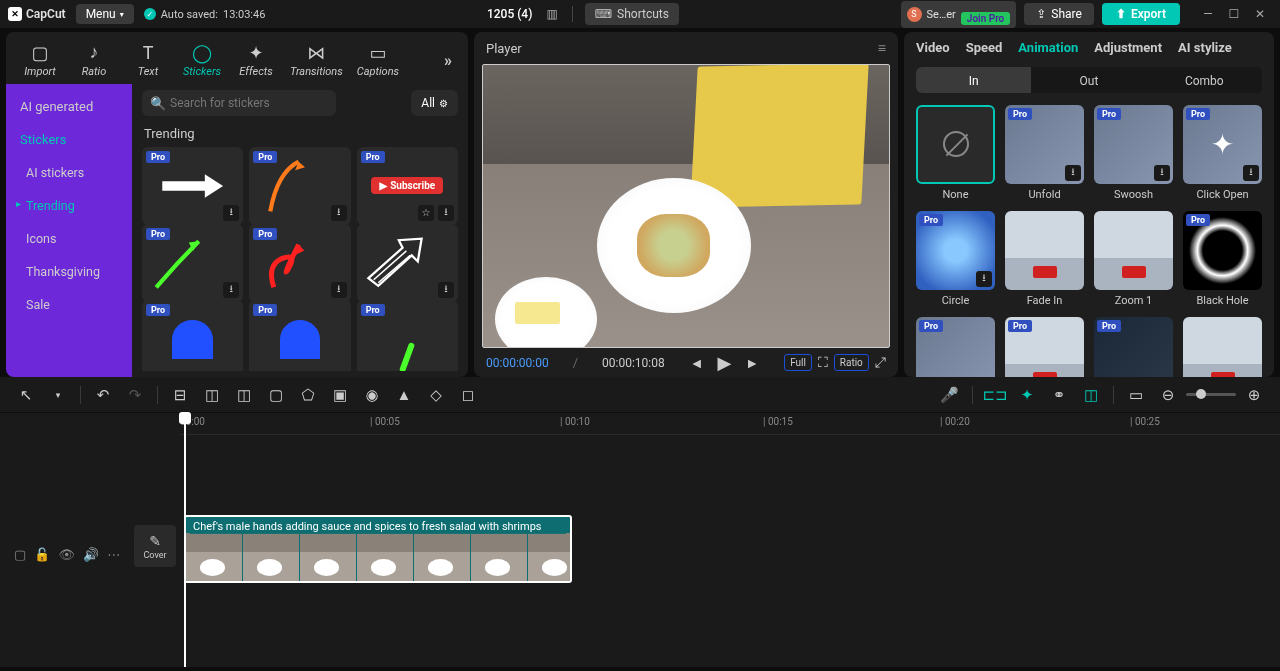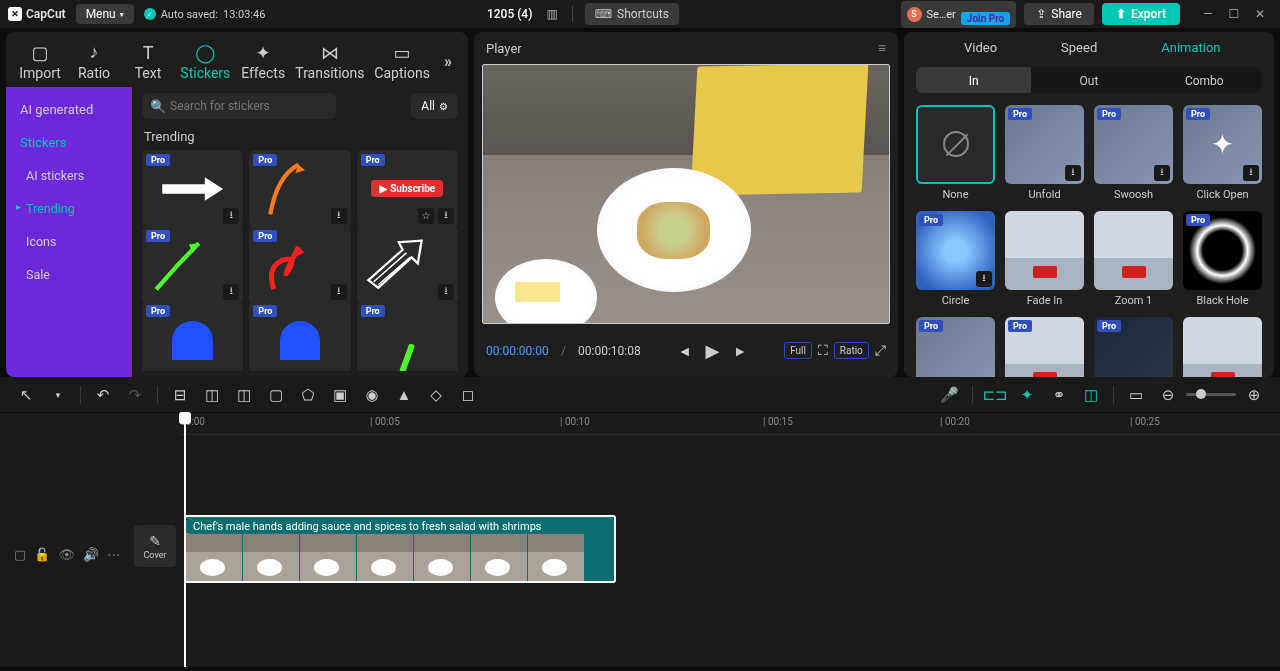--- a/index.html
+++ b/index.html
@@ -10,34 +10,34 @@
 .menu-btn { background:#3a3a3a; border:none; color:#fff; padding:3px 10px; border-radius:4px; font-size:12px; cursor:pointer; display:flex; align-items:center; gap:4px; }
 .autosave { display:flex; align-items:center; gap:5px; font-size:11px; color:#ccc; }
 .check-icon { width:12px; height:12px; background:#00c8b4; border-radius:50%; display:flex; align-items:center; justify-content:center; color:#fff; font-size:8px; }
 .tb-center { flex:1; display:flex; justify-content:center; align-items:center; gap:12px; font-size:12px; color:#fff; font-weight:500; }
 .tb-icon-btn { background:none; border:none; color:#aaa; cursor:pointer; padding:2px; display:flex; align-items:center; }
 .sep { width:1px; height:16px; background:#444; }
 .shortcuts-btn { background:#3a3a3a; border:none; color:#ccc; padding:4px 10px; border-radius:4px; font-size:12px; cursor:pointer; display:flex; align-items:center; gap:5px; }
 .tb-right { display:flex; align-items:center; gap:8px; }
 .user-chip { background:#3a3a3a; border-radius:4px; padding:3px 6px; display:flex; align-items:center; gap:5px; font-size:11px; }
 .avatar { width:15px; height:15px; border-radius:50%; background:#e07050; display:flex; align-items:center; justify-content:center; font-size:9px; color:#fff; }
-.join-pro { background:#0ea5e9; color:#5020a0; padding:1px 6px; border-radius:3px; font-weight:600; font-size:10px;margin-top:8px; }
+.join-pro { background:#22c55e; color:#5020a0; padding:1px 6px; border-radius:3px; font-weight:600; font-size:10px;margin-top:8px; }
 .share-btn { background:#3a3a3a; border:none; color:#fff; padding:4px 12px; border-radius:4px; font-size:12px; cursor:pointer; display:flex; align-items:center; gap:5px; }
 .export-btn { background:#00c8b4; border:none; color:#fff; padding:4px 14px; border-radius:4px; font-size:12px; cursor:pointer; font-weight:600; display:flex; align-items:center; gap:5px; }
 .win-ctrl { display:flex; gap:2px; margin-left:8px; }
 .win-btn { width:24px; height:20px; background:none; border:none; color:#aaa; cursor:pointer; font-size:12px; display:flex; align-items:center; justify-content:center; }
 
 .main-area { display:flex; height:349px; gap:6px; padding:4px 6px 0 6px; }
 
 .left-panel { width:462px; background:#1e1e1e; border-radius:8px; display:flex; flex-direction:column; overflow:hidden; }
 .media-tabs { display:flex; padding:8px 10px 4px 10px; gap:6px; align-items:flex-start; }
 .media-tab { display:flex; flex-direction:column; align-items:center; gap:3px; padding:2px 4px; cursor:pointer; color:#ccc; min-width:48px; }
 .media-tab.active { color:#00c8b4; }
 .media-tab .icon { font-size:18px; height:20px; display:flex; align-items:center; }
-.media-tab .label { font-size:14px; }
+.media-tab .label { font-size:11px;font-style:italic; }
 .media-tab-more { align-self:center; color:#ccc; cursor:pointer; font-size:16px; padding:0 6px; font-weight:bold; margin-left:auto; }
 .left-body { display:flex; flex:1; overflow:hidden; }
 .cat-sidebar { width:126px; background:#6d28d9; padding:6px 0; overflow:hidden; }
 .cat-item { padding:9px 14px; font-size:13px; color:#ccc; cursor:pointer; }
 .cat-item.active { color:#00c8b4; }
 .cat-item.indent { padding-left:20px; font-size:12.5px; position:relative; }
 .cat-item.indent.active::before { content:"▸"; position:absolute; left:10px; color:#00c8b4; font-size:10px; }
 .sticker-area { flex:1; display:flex; flex-direction:column; padding:6px 10px; }
 .search-row { display:flex; gap:6px; margin-bottom:8px; }
 .search-input { flex:1; background:#2a2a2a; border:none; border-radius:6px; padding:6px 10px 6px 28px; color:#ccc; font-size:12px; outline:none; }
@@ -57,32 +57,32 @@
 
 .player-panel { flex:1; background:#1e1e1e; border-radius:8px; display:flex; flex-direction:column; overflow:hidden; }
 .player-header { display:flex; justify-content:space-between; align-items:center; padding:8px 12px; font-size:13px; color:#ccc; }
 .ham-icon { color:#888; cursor:pointer; font-size:14px; }
 .preview { flex:1; margin:0 8px; border:1px solid #ccc; border-radius:2px; background:linear-gradient(180deg,#6b6560 0%,#5a5450 35%,#888078 35%,#9a928a 100%); position:relative; overflow:hidden; }
 .cutting-board { position:absolute; top:0; right:6%; width:42%; height:50%; background:#e6c84a; border-radius:3px; transform:skew(-3deg,-1deg); }
 .plate { position:absolute; bottom:12%; left:28%; width:38%; height:48%; background:radial-gradient(ellipse,#fff 60%,#f0f0f0 100%); border-radius:50%; }
 .food { position:absolute; bottom:25%; left:38%; width:18%; height:22%; background:radial-gradient(circle,#c8d090 30%,#d0a860 70%); border-radius:40%; }
 .bowl-left { position:absolute; bottom:-5%; left:3%; width:25%; height:30%; background:radial-gradient(ellipse,#fff 60%,#eee 100%); border-radius:50%; }
 .pine { position:absolute; bottom:8%; left:8%; width:6%; height:8%; background:#f6e890; border-radius:2px; }
-.player-controls { display:flex; align-items:center; padding:16px 12px; gap:12px; }
+.player-controls { display:flex; align-items:center; padding:4px 12px; gap:24px; }
 .time-cur { color:#4a9eff; font-size:12px; }
 .time-total { color:#ccc; font-size:12px; }
 .pc-center { flex:1; display:flex; justify-content:center; gap:14px; align-items:center; }
 .pc-btn { background:none; border:none; color:#ccc; cursor:pointer; font-size:14px; }
 .pc-right { display:flex; gap:6px; align-items:center; }
 .pc-box { border:1px solid #1d4ed8; color:#ccc; font-size:10px; padding:2px 5px; border-radius:3px; cursor:pointer; }
 .pc-icon { color:#ccc; cursor:pointer; font-size:14px; }
 
 .right-panel { width:370px; background:#1e1e1e; border-radius:8px; display:flex; flex-direction:column; overflow:hidden; }
 .rp-tabs { display:flex; padding:8px 12px 4px 12px; gap:16px; font-size:13px; overflow:hidden; white-space:nowrap; }
-.rp-tab { color:#ccc; cursor:pointer; padding-bottom:4px; font-weight:400;margin-left:48px; }
+.rp-tab { color:#ccc; cursor:pointer; padding-bottom:4px; font-weight:700; }
 .rp-tab.active { color:#00c8b4; }
 .rp-subtabs { display:flex; margin:6px 12px; background:#171717; border-radius:6px; overflow:hidden; }
 .rp-subtab { flex:1; text-align:center; padding:7px 0; font-size:12px; color:#ccc; cursor:pointer; }
 .rp-subtab.active { background:#3a3a3a; color:#fff; }
 .anim-grid { display:grid; grid-template-columns:repeat(4,1fr); gap:10px; padding:6px 12px; overflow-y:auto; }
 .anim-item { display:flex; flex-direction:column; align-items:center; gap:4px; }
 .anim-thumb { width:100%; aspect-ratio:1; background:linear-gradient(135deg,#6a7890,#8896b0); border-radius:6px; position:relative; overflow:hidden; display:flex; align-items:center; justify-content:center; }
 .anim-thumb.none { background:#2a2a2a; border:2px solid #00c8b4; }
 .anim-thumb.none .circ { width:26px; height:26px; border:2px solid #888; border-radius:50%; position:relative; }
 .anim-thumb.none .circ::after { content:""; position:absolute; width:2px; height:30px; background:#888; transform:rotate(45deg); top:-3px; left:11px; }
@@ -199,20 +199,21 @@
         </div>
         <div class="media-tab-more">»</div>
       </div>
     <div class="left-body">
       <div class="cat-sidebar" id="cat-sidebar">
           <div class="cat-item">AI generated</div>
           <div class="cat-item active">Stickers</div>
           <div class="cat-item indent">AI stickers</div>
           <div class="cat-item indent active">Trending</div>
           <div class="cat-item indent">Icons</div>
+          <div class="cat-item indent">Thanksgiving</div>
           <div class="cat-item indent">Sale</div>
         </div>
       <div class="sticker-area">
         <div class="search-row">
           <div class="search-wrap">
             <span class="search-icon">🔍</span>
             <input class="search-input" placeholder="Search for stickers" style="">
           </div>
           <button class="all-btn">
             <span>All</span>
@@ -465,21 +466,21 @@
         <span class="ic">▢</span>
         <span class="ic">🔓</span>
         <span class="ic">👁</span>
         <span class="ic">🔊</span>
         <span class="ic">⋯</span>
       </div>
       <div class="cover-btn" style="top:90px">
         <span style="font-size:14px">✎</span>
         <span>Cover</span>
       </div>
-      <div class="track" id="video-clip" style="top: 80px; width: 432px;">
+      <div class="track" id="video-clip" style="top: 80px; width: 388px;">
         <div class="track-label">Chef's male hands adding sauce and spices to fresh salad with shrimps</div>
         <div class="track-thumbs">
             <div></div>
             <div></div>
             <div></div>
             <div></div>
             <div></div>
             <div></div>
             <div></div>
           </div>

